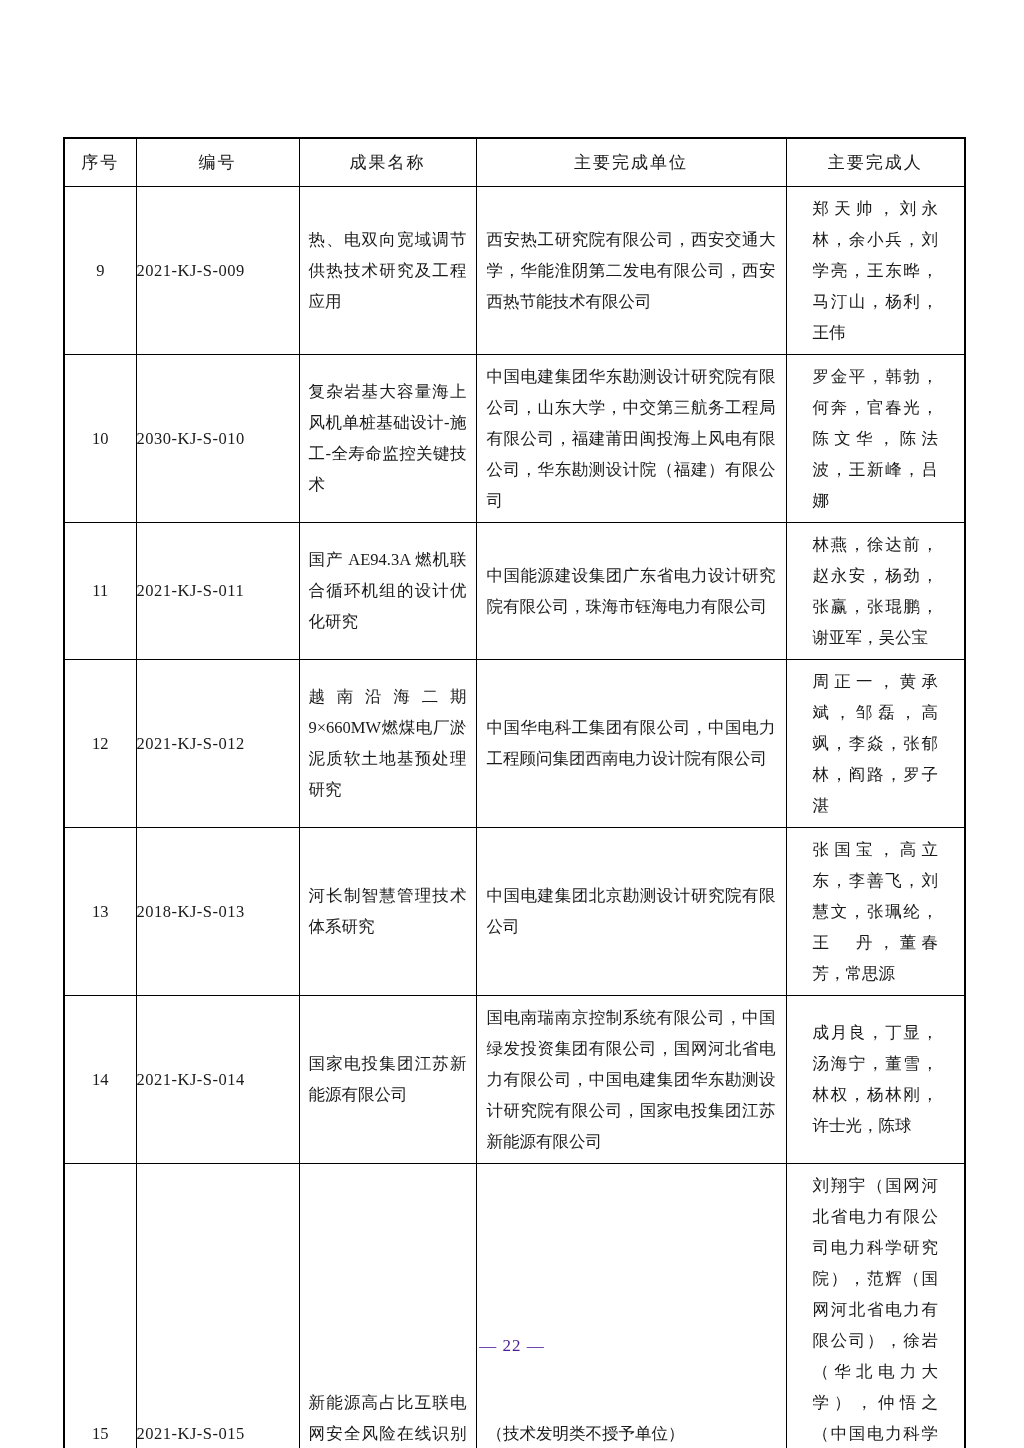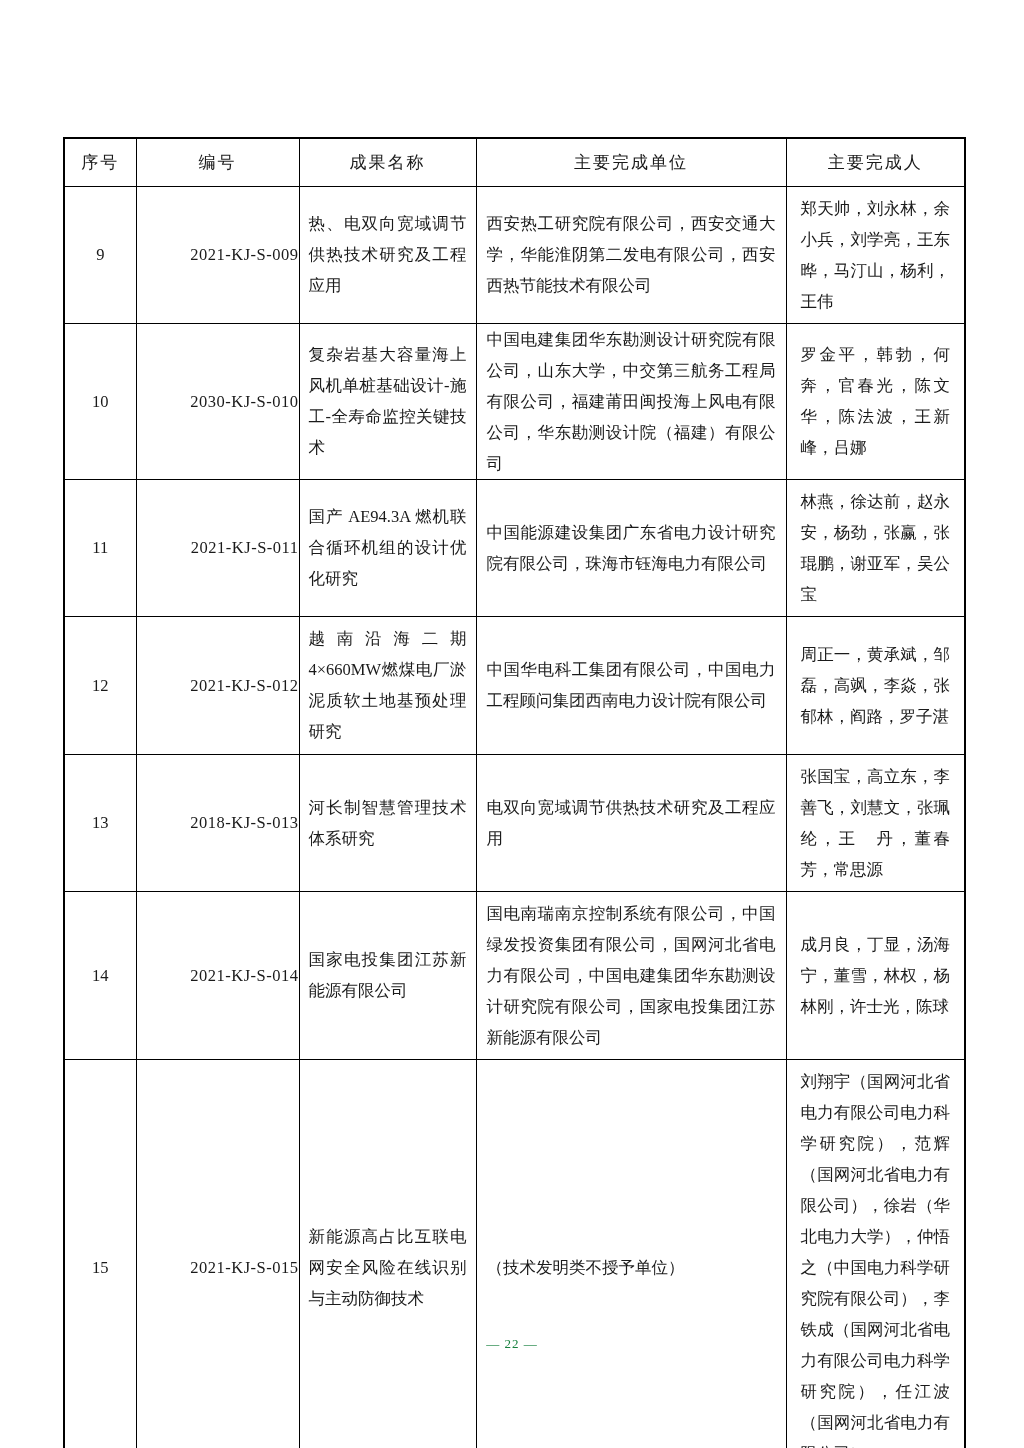--- a/index.html
+++ b/index.html
@@ -34,49 +34,49 @@
     font-weight: normal;
     overflow: hidden;
   }
   table.results thead th {
     height: 48px;
     text-align: center;
     letter-spacing: 2px;
     font-size: 17px;
   }
   td.c-no   { text-align: center; }
-  td.c-code { text-align: right; letter-spacing: 0.5px; }
+  td.c-code { text-align: left; letter-spacing: 0.5px; }
   td.c-name {
     text-align: justify;
     padding: 6px 9px;
   }
   td.c-units {
     text-align: justify;
     padding: 0 10px;
   }
   td.c-people {
     text-align: justify;
-    padding: 6px 14px;
+    padding: 6px 26px;
   }
   tr.r-h48  { height: 48px; }
   tr.r-93   { height: 93px; }
   tr.r-141  { height: 141px; }
   tr.r-91   { height: 91px; }
   tr.r-138  { height: 138px; }
   tr.r-109  { height: 109px; }
   tr.r-168  { height: 168px; }
   tr.r-384  { height: 384px; }
   .footer {
     position: absolute;
     left: 0;
     top: 1336px;
     width: 100%;
     text-align: center;
-    font-size: 13px;
-    color: #15803d;
+    font-size: 17px;
+    color: #4c1d95;
     letter-spacing: 1px;
   }
 </style>
 </head>
 <body>
 
 <div class="page">
 
   <table class="results">
     <colgroup>
@@ -113,29 +113,29 @@
       <tr class="r-91">
         <td class="c-no">11</td>
         <td class="c-code">2021-KJ-S-011</td>
         <td class="c-name">国产 AE94.3A 燃机联合循环机组的设计优化研究</td>
         <td class="c-units">中国能源建设集团广东省电力设计研究院有限公司，珠海市钰海电力有限公司</td>
         <td class="c-people">林燕，徐达前，赵永安，杨劲，张赢，张琨鹏，谢亚军，吴公宝</td>
       </tr>
       <tr class="r-138">
         <td class="c-no">12</td>
         <td class="c-code">2021-KJ-S-012</td>
-        <td class="c-name">越南沿海二期 4×660MW燃煤电厂淤泥质软土地基预处理研究</td>
+        <td class="c-name">越南沿海二期 9×660MW燃煤电厂淤泥质软土地基预处理研究</td>
         <td class="c-units">中国华电科工集团有限公司，中国电力工程顾问集团西南电力设计院有限公司</td>
         <td class="c-people">周正一，黄承斌，邹磊，高飒，李焱，张郁林，阎路，罗子湛</td>
       </tr>
       <tr class="r-109">
         <td class="c-no">13</td>
         <td class="c-code">2018-KJ-S-013</td>
         <td class="c-name">河长制智慧管理技术体系研究</td>
-        <td class="c-units">电双向宽域调节供热技术研究及工程应用</td>
+        <td class="c-units">中国电建集团北京勘测设计研究院有限公司</td>
         <td class="c-people">张国宝，高立东，李善飞，刘慧文，张珮纶，王　丹，董春芳，常思源</td>
       </tr>
       <tr class="r-168">
         <td class="c-no">14</td>
         <td class="c-code">2021-KJ-S-014</td>
         <td class="c-name">国家电投集团江苏新能源有限公司</td>
         <td class="c-units">国电南瑞南京控制系统有限公司，中国绿发投资集团有限公司，国网河北省电力有限公司，中国电建集团华东勘测设计研究院有限公司，国家电投集团江苏新能源有限公司</td>
         <td class="c-people">成月良，丁显，汤海宁，董雪，林权，杨林刚，许士光，陈球</td>
       </tr>
       <tr class="r-384">

